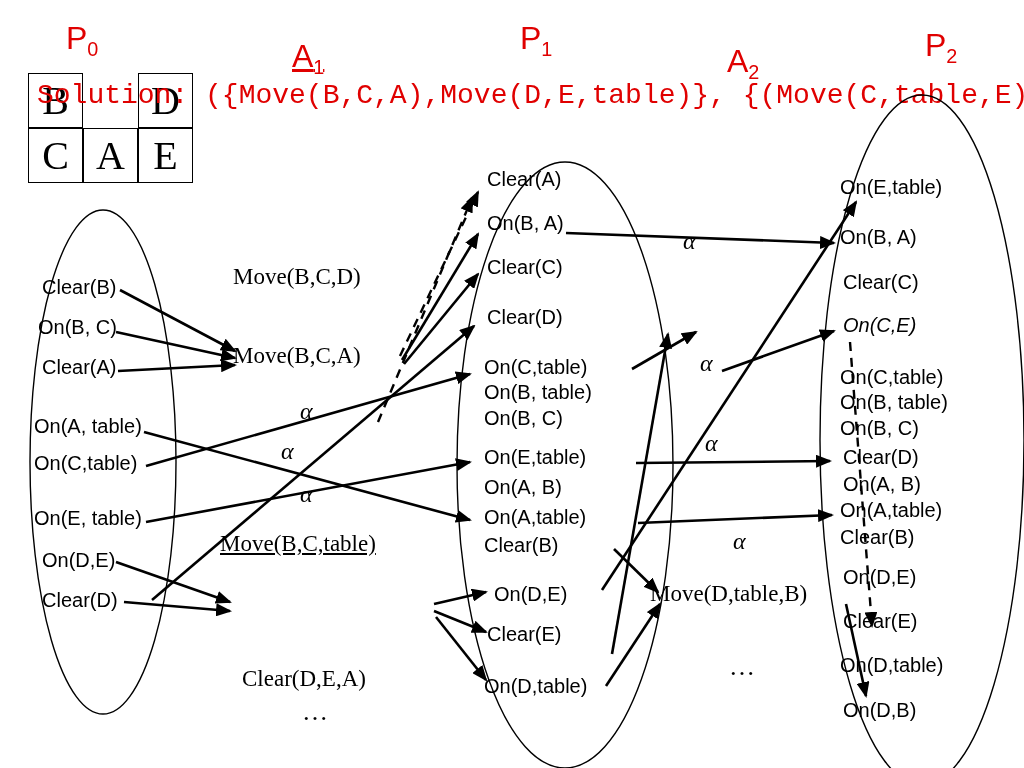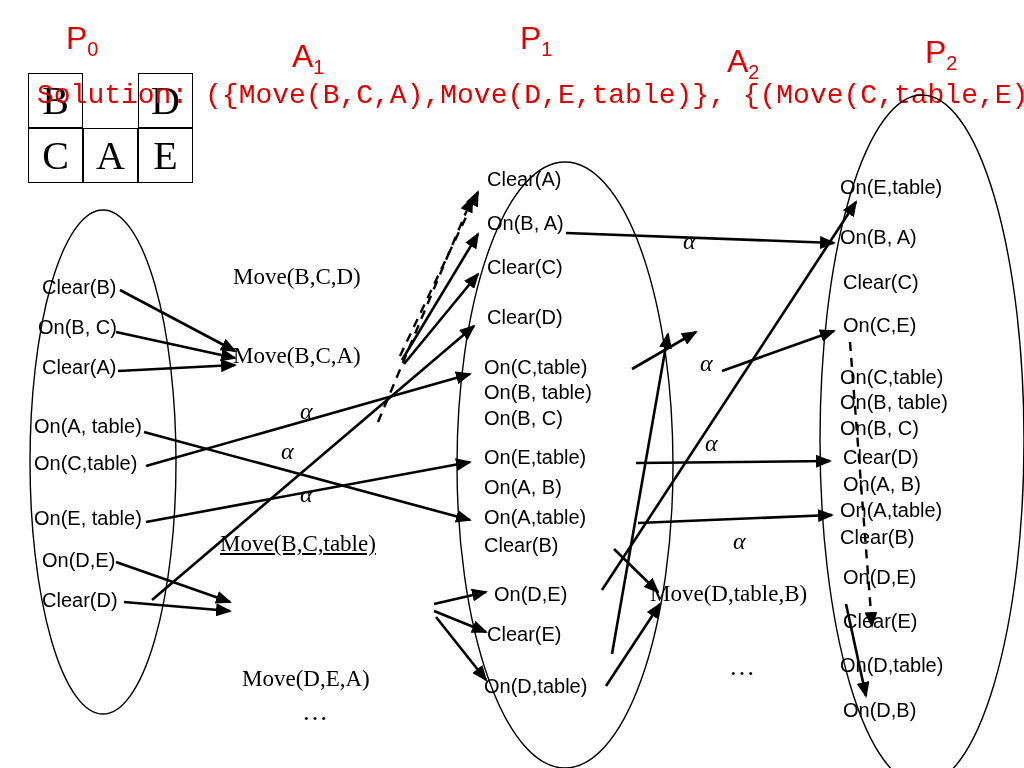--- a/index.html
+++ b/index.html
@@ -52,21 +52,21 @@
       <div class="lbl pred" style="left: 34px; top: 452px;">On(C,table)</div>
       <div class="lbl pred" style="left: 34px; top: 507px;">On(E, table)</div>
       <div class="lbl pred" style="left: 42px; top: 549px;">On(D,E)</div>
       <div class="lbl pred" style="left: 42px; top: 589px;">Clear(D)</div>
       <div class="lbl action" style="left: 233px; top: 343px;">Move(B,C,A)</div>
       <div class="lbl action" style="left: 233px; top: 264px;">Move(B,C,D)</div>
       <div class="lbl alpha" style="left: 300px; top: 398px;">α</div>
       <div class="lbl alpha" style="left: 281px; top: 438px;">α</div>
       <div class="lbl alpha" style="left: 300px; top: 481px;">α</div>
       <div class="lbl action" style="left: 220px; top: 531px; text-decoration: underline;">Move(B,C,table)</div>
-      <div class="lbl action" style="left: 242px; top: 666px;">Move(D,E,A)</div>
+      <div class="lbl action" style="left: 242px; top: 666px;">Clear(D,E,A)</div>
       <div class="lbl dots" style="left: 302px; top: 698px;">…</div>
       <div class="lbl pred" style="left: 487px; top: 168px;">Clear(A)</div>
       <div class="lbl pred" style="left: 487px; top: 212px;">On(B, A)</div>
       <div class="lbl pred" style="left: 487px; top: 256px;">Clear(C)</div>
       <div class="lbl pred" style="left: 487px; top: 306px;">Clear(D)</div>
       <div class="lbl pred" style="left: 484px; top: 356px;">On(C,table)</div>
       <div class="lbl pred" style="left: 484px; top: 381px;">On(B, table)</div>
       <div class="lbl pred" style="left: 484px; top: 407px;">On(B, C)</div>
       <div class="lbl pred" style="left: 484px; top: 446px;">On(E,table)</div>
       <div class="lbl pred" style="left: 484px; top: 476px;">On(A, B)</div>
@@ -77,42 +77,42 @@
       <div class="lbl pred" style="left: 484px; top: 675px;">On(D,table)</div>
       <div class="lbl alpha" style="left: 683px; top: 228px;">α</div>
       <div class="lbl alpha" style="left: 700px; top: 350px;">α</div>
       <div class="lbl alpha" style="left: 705px; top: 430px;">α</div>
       <div class="lbl alpha" style="left: 733px; top: 528px;">α</div>
       <div class="lbl action" style="left: 650px; top: 581px;">Move(D,table,B)</div>
       <div class="lbl dots" style="left: 729px; top: 653px;">…</div>
       <div class="lbl pred" style="left: 840px; top: 176px;">On(E,table)</div>
       <div class="lbl pred" style="left: 840px; top: 226px;">On(B, A)</div>
       <div class="lbl pred" style="left: 843px; top: 271px;">Clear(C)</div>
-      <div class="lbl pred" style="left: 843px; top: 314px;">On(C,E)</div>
+      <div class="lbl pred" style="left: 843px; top: 314px; font-style: italic;">On(C,E)</div>
       <div class="lbl pred" style="left: 840px; top: 366px;">On(C,table)</div>
       <div class="lbl pred" style="left: 840px; top: 391px;">On(B, table)</div>
       <div class="lbl pred" style="left: 840px; top: 417px;">On(B, C)</div>
       <div class="lbl pred" style="left: 843px; top: 446px;">Clear(D)</div>
       <div class="lbl pred" style="left: 843px; top: 473px;">On(A, B)</div>
       <div class="lbl pred" style="left: 840px; top: 499px;">On(A,table)</div>
       <div class="lbl pred" style="left: 840px; top: 526px;">Clear(B)</div>
       <div class="lbl pred" style="left: 843px; top: 566px;">On(D,E)</div>
       <div class="lbl pred" style="left: 843px; top: 610px;">Clear(E)</div>
       <div class="lbl pred" style="left: 840px; top: 654px;">On(D,table)</div>
       <div class="lbl pred" style="left: 843px; top: 699px;">On(D,B)</div>
     </div>
 
   <div class="solution">Solution: ({Move(B,C,A),Move(D,E,table)}, {(Move(C,table,E),Move(D,table,B)})</div>
 
   <div id="headers">
       <div class="col-header" style="left: 66px; top: 20px;"><span>P</span><sub>0</sub></div>
-      <div class="col-header" style="left: 292px; top: 38px;"><span>A</span><sub>1</sub></div>
+      <div class="col-header" style="left: 292px; top: 38px; text-decoration: underline;"><span>A</span><sub>1</sub></div>
       <div class="col-header" style="left: 520px; top: 20px;"><span>P</span><sub>1</sub></div>
       <div class="col-header" style="left: 727px; top: 43px;"><span>A</span><sub>2</sub></div>
-      <div class="col-header" style="left: 925px; top: 34px;"><span>P</span><sub>2</sub></div>
+      <div class="col-header" style="left: 925px; top: 27px;"><span>P</span><sub>2</sub></div>
     </div>
 
   <svg id="diagram-svg" width="1024" height="768" viewBox="0 0 1024 768">
     <defs>
       <marker id="ah" markerUnits="userSpaceOnUse" markerWidth="16" markerHeight="13" refX="14" refY="6.5" orient="auto">
         <path d="M0,0 L16,6.5 L0,13 Z" fill="#000000"></path>
       </marker>
     </defs>
   <ellipse cx="103" cy="462" rx="73" ry="252" class="state-ellipse"></ellipse>
       <ellipse cx="565" cy="465" rx="108" ry="303" class="state-ellipse"></ellipse>

